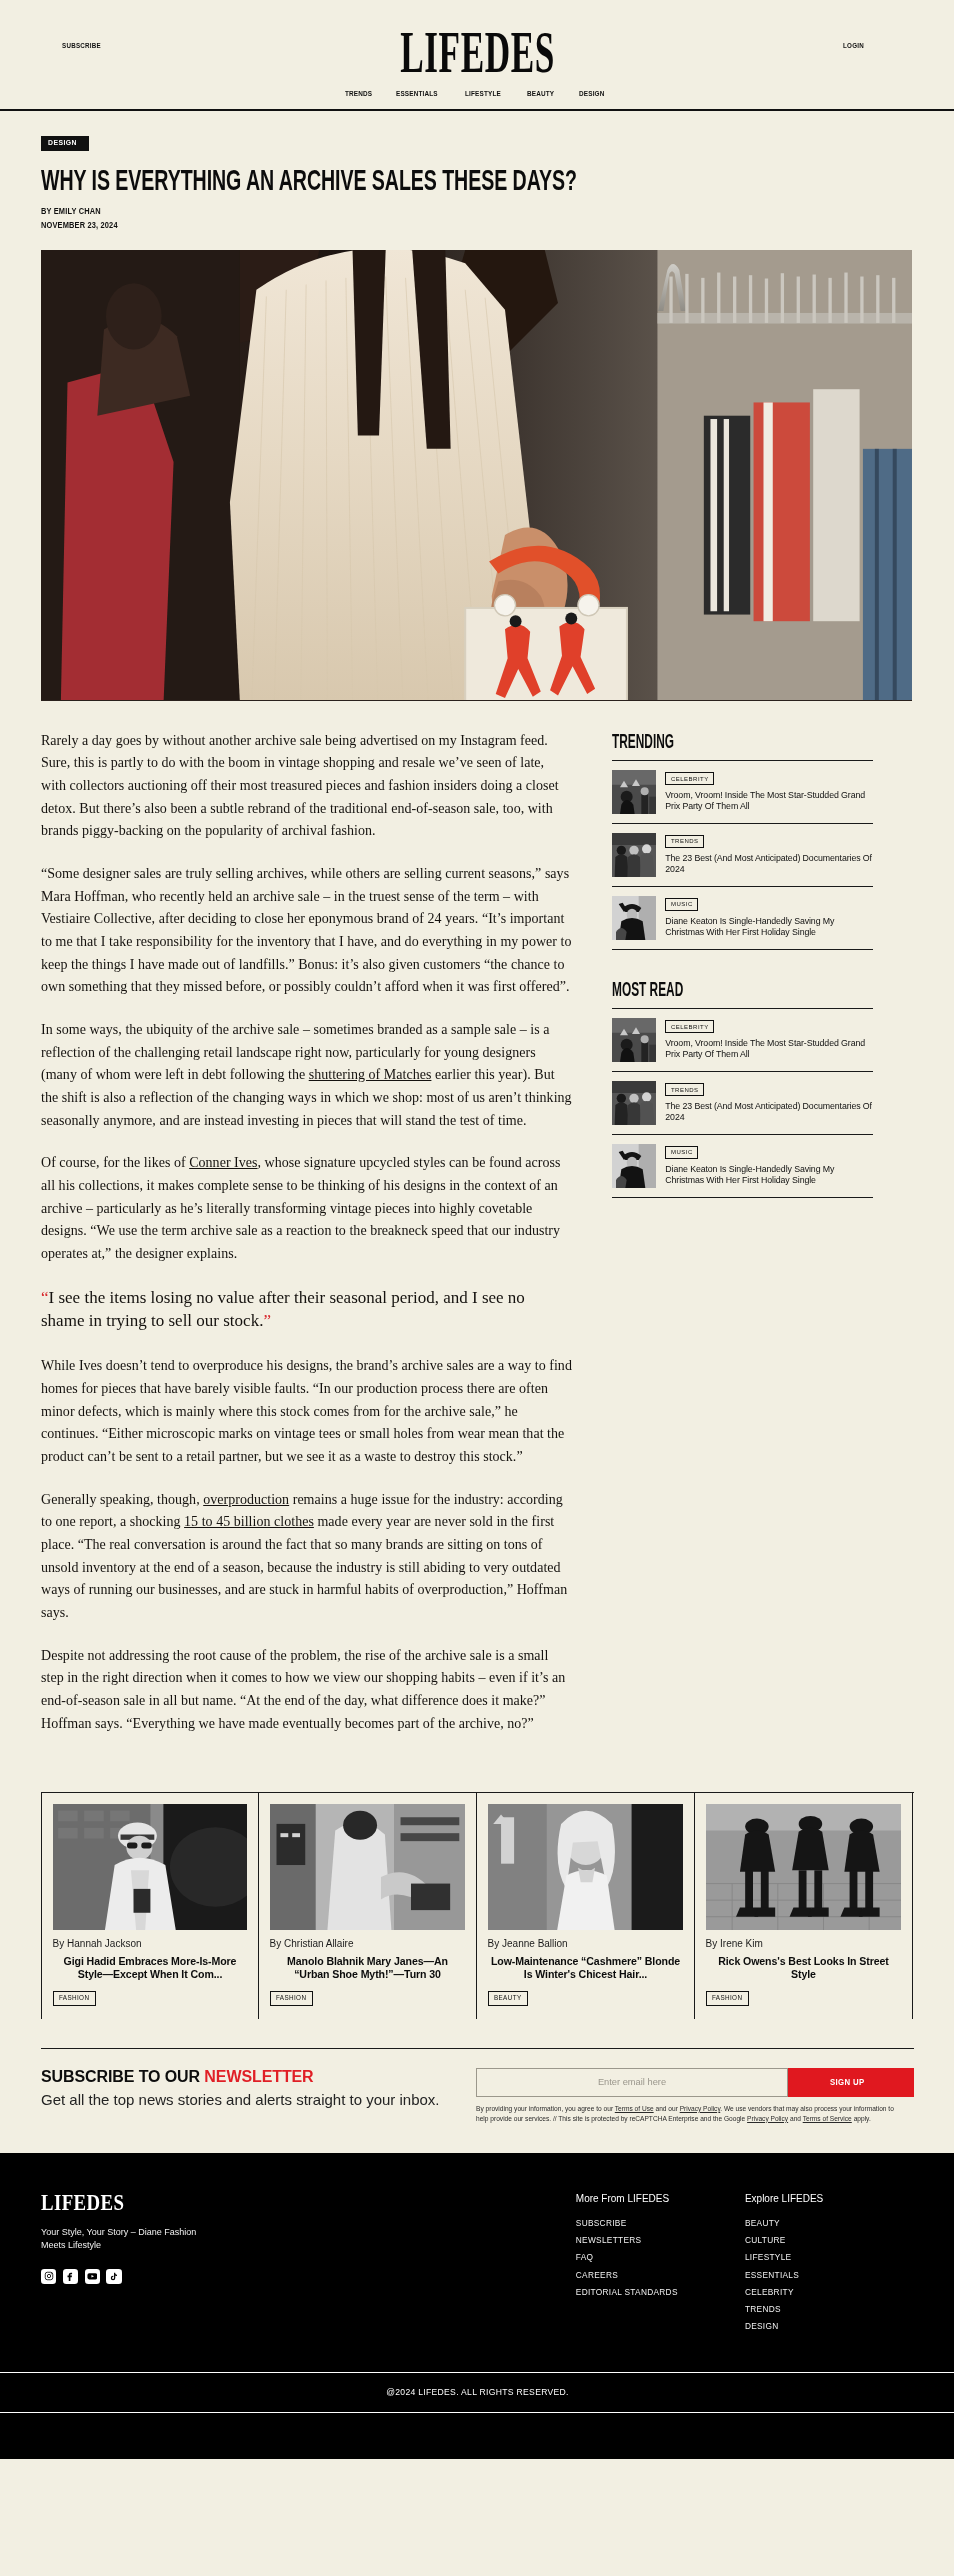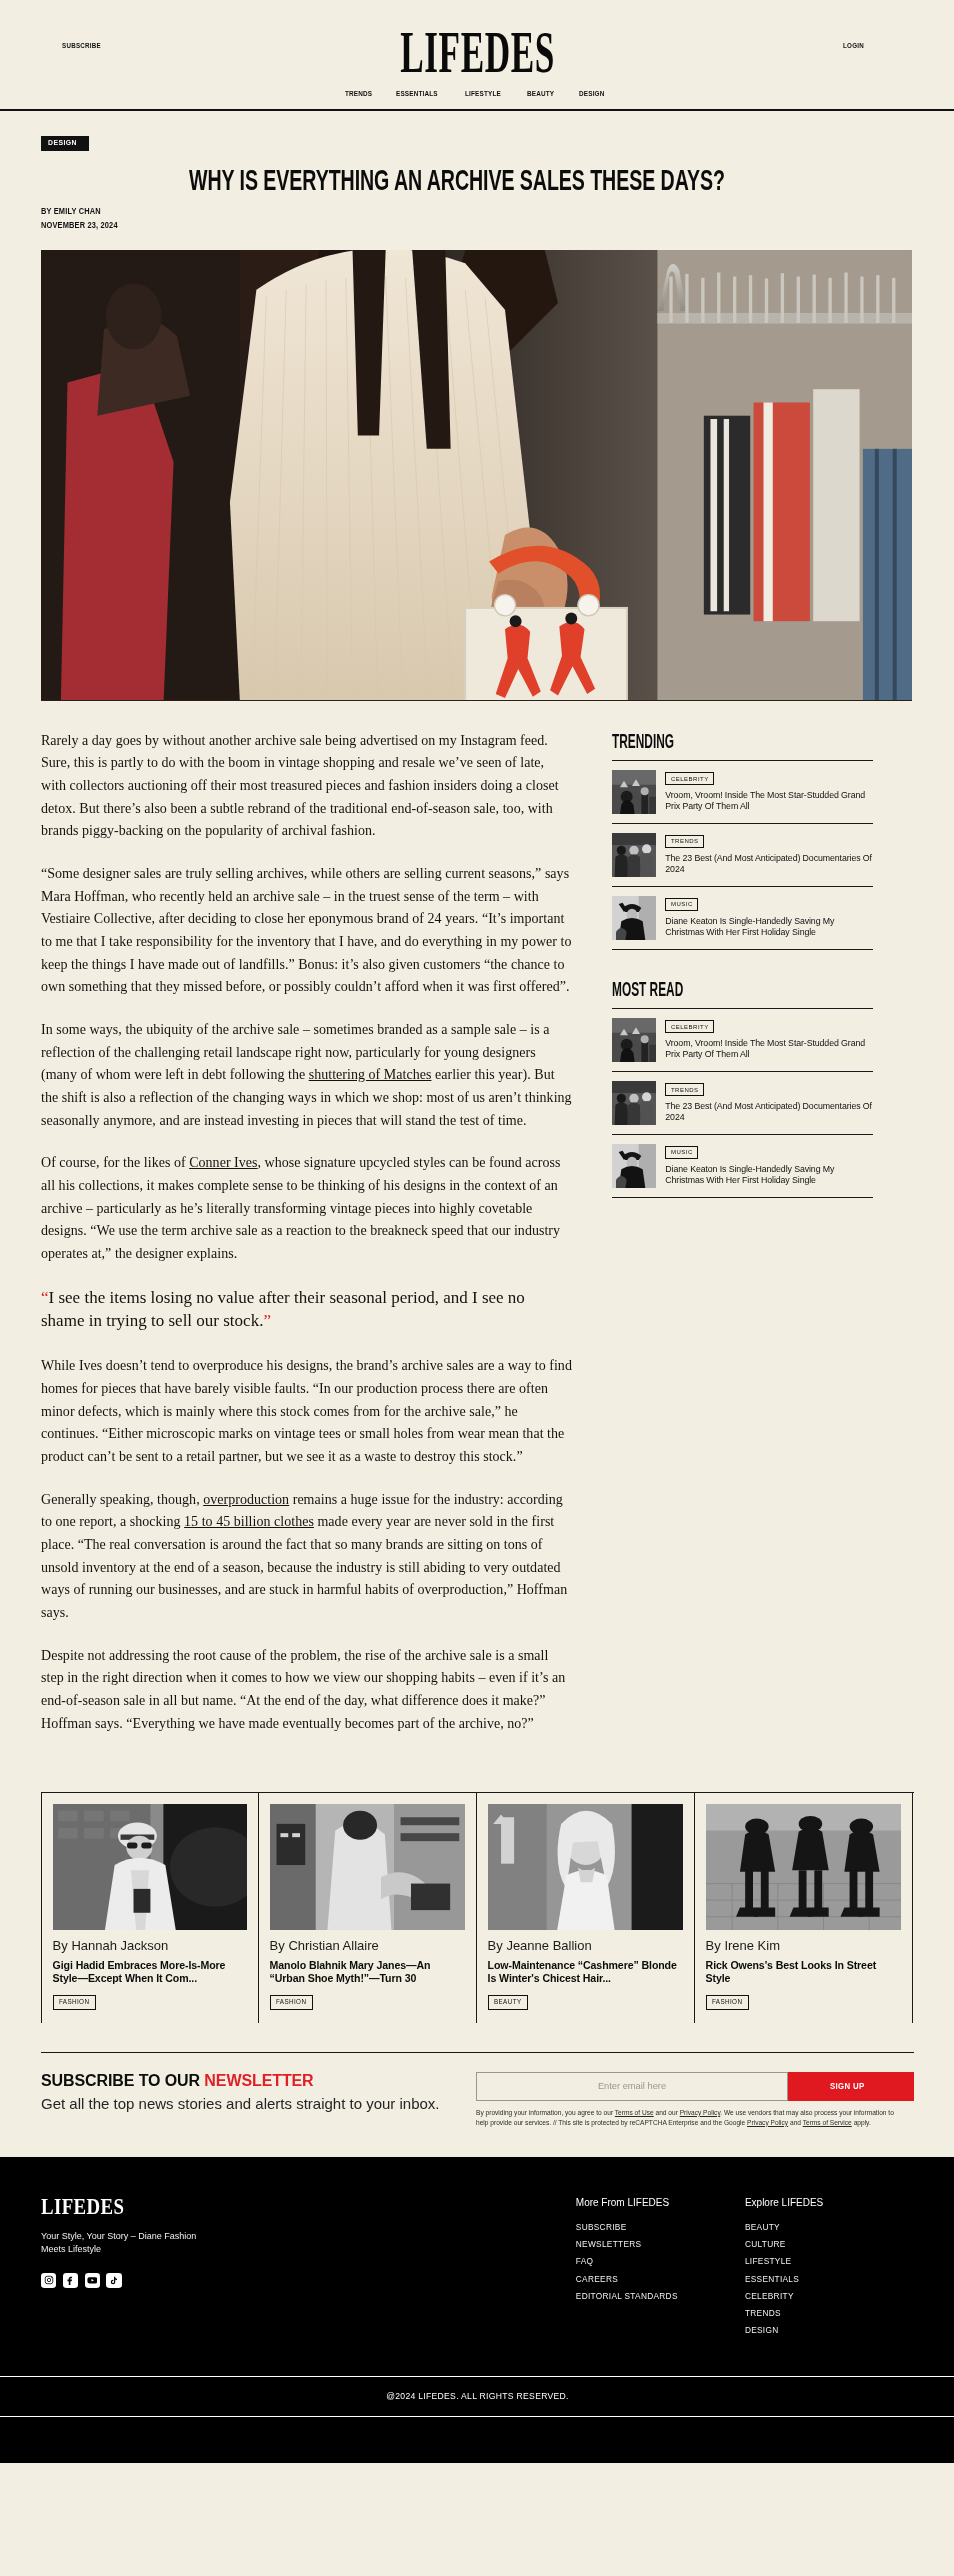--- a/index.html
+++ b/index.html
@@ -93,21 +93,20 @@
   .kicker .cond { transform: scaleX(0.86); }
 
   .headline {
     margin-top: 14.6px;
     font-size: 28px;
     font-weight: 700;
     letter-spacing: -0.1px;
     color: #0c0c0c;
     line-height: 1;
     height: 29px;
-    text-align: right;
   }
   .headline .cond { transform: scaleX(0.70) scaleY(1.08); }
 
   .byline {
     margin-top: 9.3px;
     font-size: 9.3px;
     font-weight: 700;
     letter-spacing: 0.2px;
     color: #111;
     line-height: 1.55;
@@ -249,31 +248,32 @@
   .card-img {
     width: 100%;
     height: 126px;
     overflow: hidden;
     position: relative;
     background: #7e7b75;
     filter: grayscale(1);
   }
   .card-by {
     margin-top: 8px;
-    font-size: 13px;
+    font-size: 10px;
     color: #1b1b1b;
   }
   .card-hl {
     margin-top: 6px;
     font-size: 10.6px;
     font-weight: 700;
     line-height: 1.22;
     color: #0c0c0c;
     letter-spacing: -0.1px;
     min-height: 26.5px;
+    text-align: center;
   }
   .card-tag {
     display: inline-block;
     margin-top: 10px;
     border: 0.8px solid #111;
     font-size: 6.3px;
     letter-spacing: 0.4px;
     padding: 2.7px 5.3px 3.3px;
     line-height: 1;
     color: #111;

